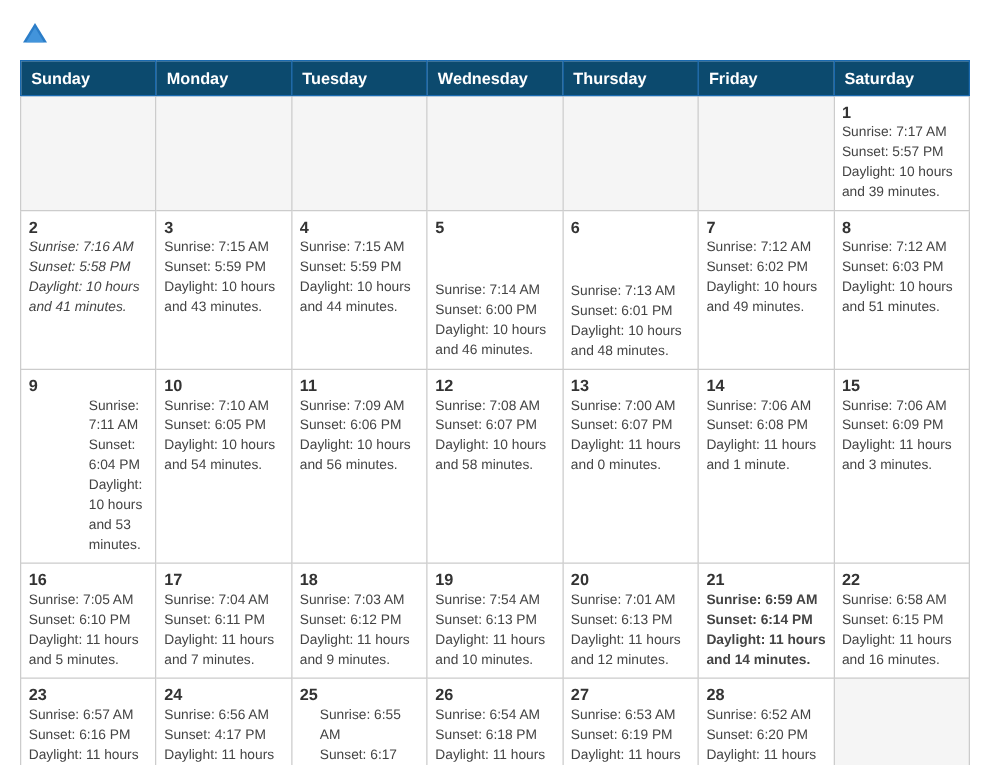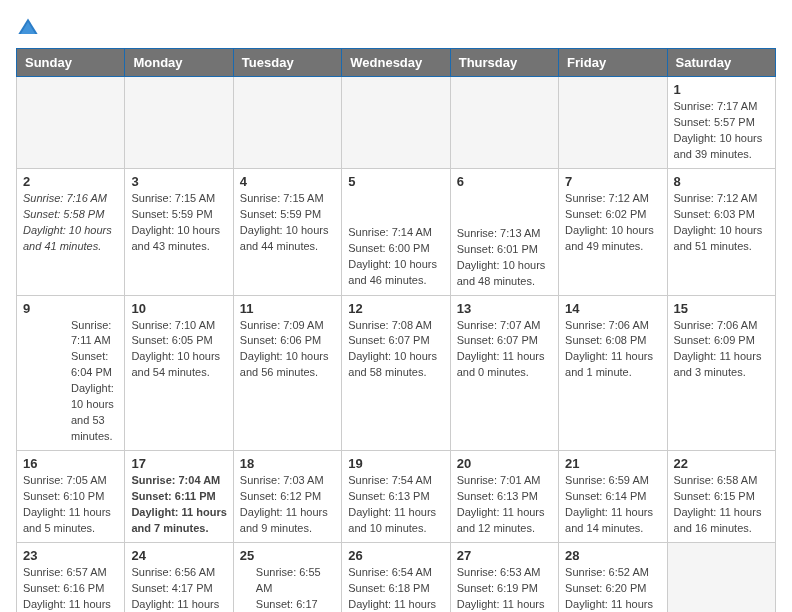--- a/index.html
+++ b/index.html
@@ -43,21 +43,21 @@
     .location {
       font-size: 14px;
       color: #555;
     }
     .calendar {
       width: 100%;
       border-collapse: collapse;
       border: 1px solid #ccc;
     }
     .calendar th {
-      background: #737373;
+      background: #0c4a6e;
       color: white;
       text-align: left;
       padding: 6px 8px;
       font-size: 13px;
       font-weight: 600;
       border: 1px solid #1a6ab0;
     }
     .calendar td {
       vertical-align: top;
       border: 1px solid #ccc;
@@ -206,21 +206,21 @@
         </td>
         <td>
           <span class="day-number">12</span>
           <div class="day-info" style="white-space: pre-line;">Sunrise: 7:08 AM
 Sunset: 6:07 PM
 Daylight: 10 hours
 and 58 minutes.</div>
         </td>
         <td>
           <span class="day-number">13</span>
-          <div class="day-info" style="white-space: pre-line;">Sunrise: 7:07 AM
+          <div class="day-info" style="white-space: pre-line;">Sunrise: 7:00 AM
 Sunset: 6:07 PM
 Daylight: 11 hours
 and 0 minutes.</div>
         </td>
         <td>
           <span class="day-number">14</span>
           <div class="day-info" style="white-space: pre-line;">Sunrise: 7:06 AM
 Sunset: 6:08 PM
 Daylight: 11 hours
 and 1 minute.</div>
@@ -236,21 +236,21 @@
       <tr>
         <td>
           <span class="day-number">16</span>
           <div class="day-info" style="white-space: pre-line;">Sunrise: 7:05 AM
 Sunset: 6:10 PM
 Daylight: 11 hours
 and 5 minutes.</div>
         </td>
         <td>
           <span class="day-number">17</span>
-          <div class="day-info" style="white-space: pre-line; font-weight: bold;">Sunrise: 7:04 AM
+          <div class="day-info" style="white-space: pre-line;">Sunrise: 7:04 AM
 Sunset: 6:11 PM
 Daylight: 11 hours
 and 7 minutes.</div>
         </td>
         <td>
           <span class="day-number">18</span>
           <div class="day-info" style="white-space: pre-line;">Sunrise: 7:03 AM
 Sunset: 6:12 PM
 Daylight: 11 hours
 and 9 minutes.</div>
@@ -264,21 +264,21 @@
         </td>
         <td>
           <span class="day-number">20</span>
           <div class="day-info" style="white-space: pre-line;">Sunrise: 7:01 AM
 Sunset: 6:13 PM
 Daylight: 11 hours
 and 12 minutes.</div>
         </td>
         <td>
           <span class="day-number">21</span>
-          <div class="day-info" style="white-space: pre-line;">Sunrise: 6:59 AM
+          <div class="day-info" style="white-space: pre-line; font-weight: bold;">Sunrise: 6:59 AM
 Sunset: 6:14 PM
 Daylight: 11 hours
 and 14 minutes.</div>
         </td>
         <td>
           <span class="day-number">22</span>
           <div class="day-info" style="white-space: pre-line;">Sunrise: 6:58 AM
 Sunset: 6:15 PM
 Daylight: 11 hours
 and 16 minutes.</div>

